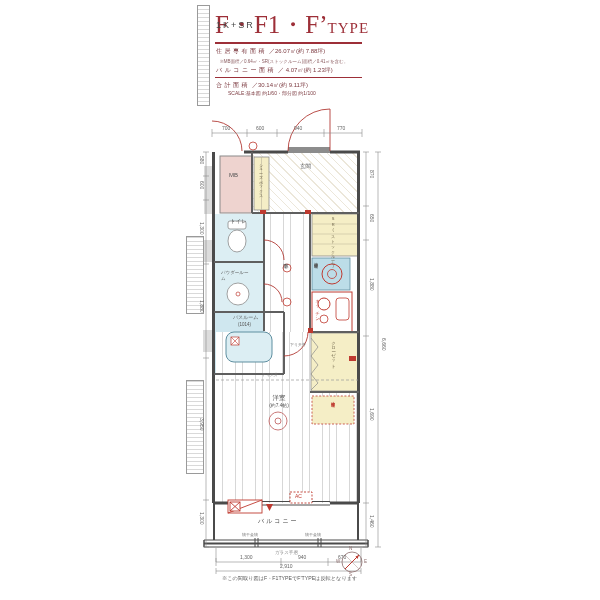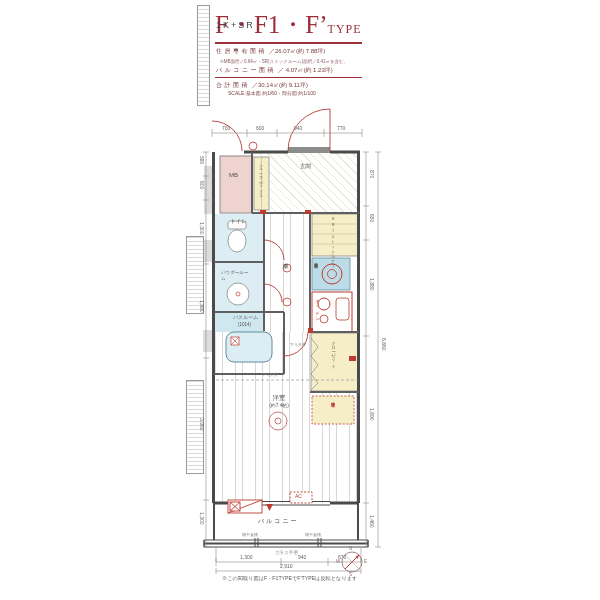--- a/index.html
+++ b/index.html
@@ -26,21 +26,21 @@
 <div id="canvas">
 
   <div class="strip" style="left:197px;top:5px;width:11px;height:99px"></div>
   <div class="strip" style="left:186px;top:236px;width:16px;height:76px"></div>
   <div class="strip" style="left:186px;top:380px;width:16px;height:92px"></div>
   <div class="abs" style="left:204px;top:166px;width:8px;height:48px;background:#dcdcdc"></div>
   <div class="abs" style="left:204px;top:240px;width:8px;height:22px;background:#dcdcdc"></div>
   <div class="abs" style="left:203px;top:330px;width:9px;height:22px;background:#dcdcdc"></div>
 
   <div class="abs title" style="left:215px;top:8px;font-size:25px">
-    <span>F・F1・F’</span><span style="font-size:12px;letter-spacing:1px">TYPE</span>
+    <span>F・F1・F’</span><span style="font-size:15px;letter-spacing:1px">TYPE</span>
   </div>
   <div class="abs" style="left:216px;top:20px;font-size:9px;letter-spacing:2px;color:#454545">1K+SR</div>
   <div class="rule" style="left:215px;top:42px;width:147px;height:2px"></div>
 
   <div class="spec" style="left:216px;top:47px">
     <span class="sl">住居専有面積</span><span>／26.07㎡(約 7.88坪)</span>
   </div>
   <div class="spec" style="left:220px;top:58px;font-size:4.5px;color:#8a5a5e">※MB面積／0.64㎡・SR(ストックルーム)面積／0.41㎡を含む。</div>
   <div class="spec" style="left:216px;top:66px">
     <span class="sl">バルコニー面積</span><span>／ 4.07㎡(約 1.23坪)</span>

